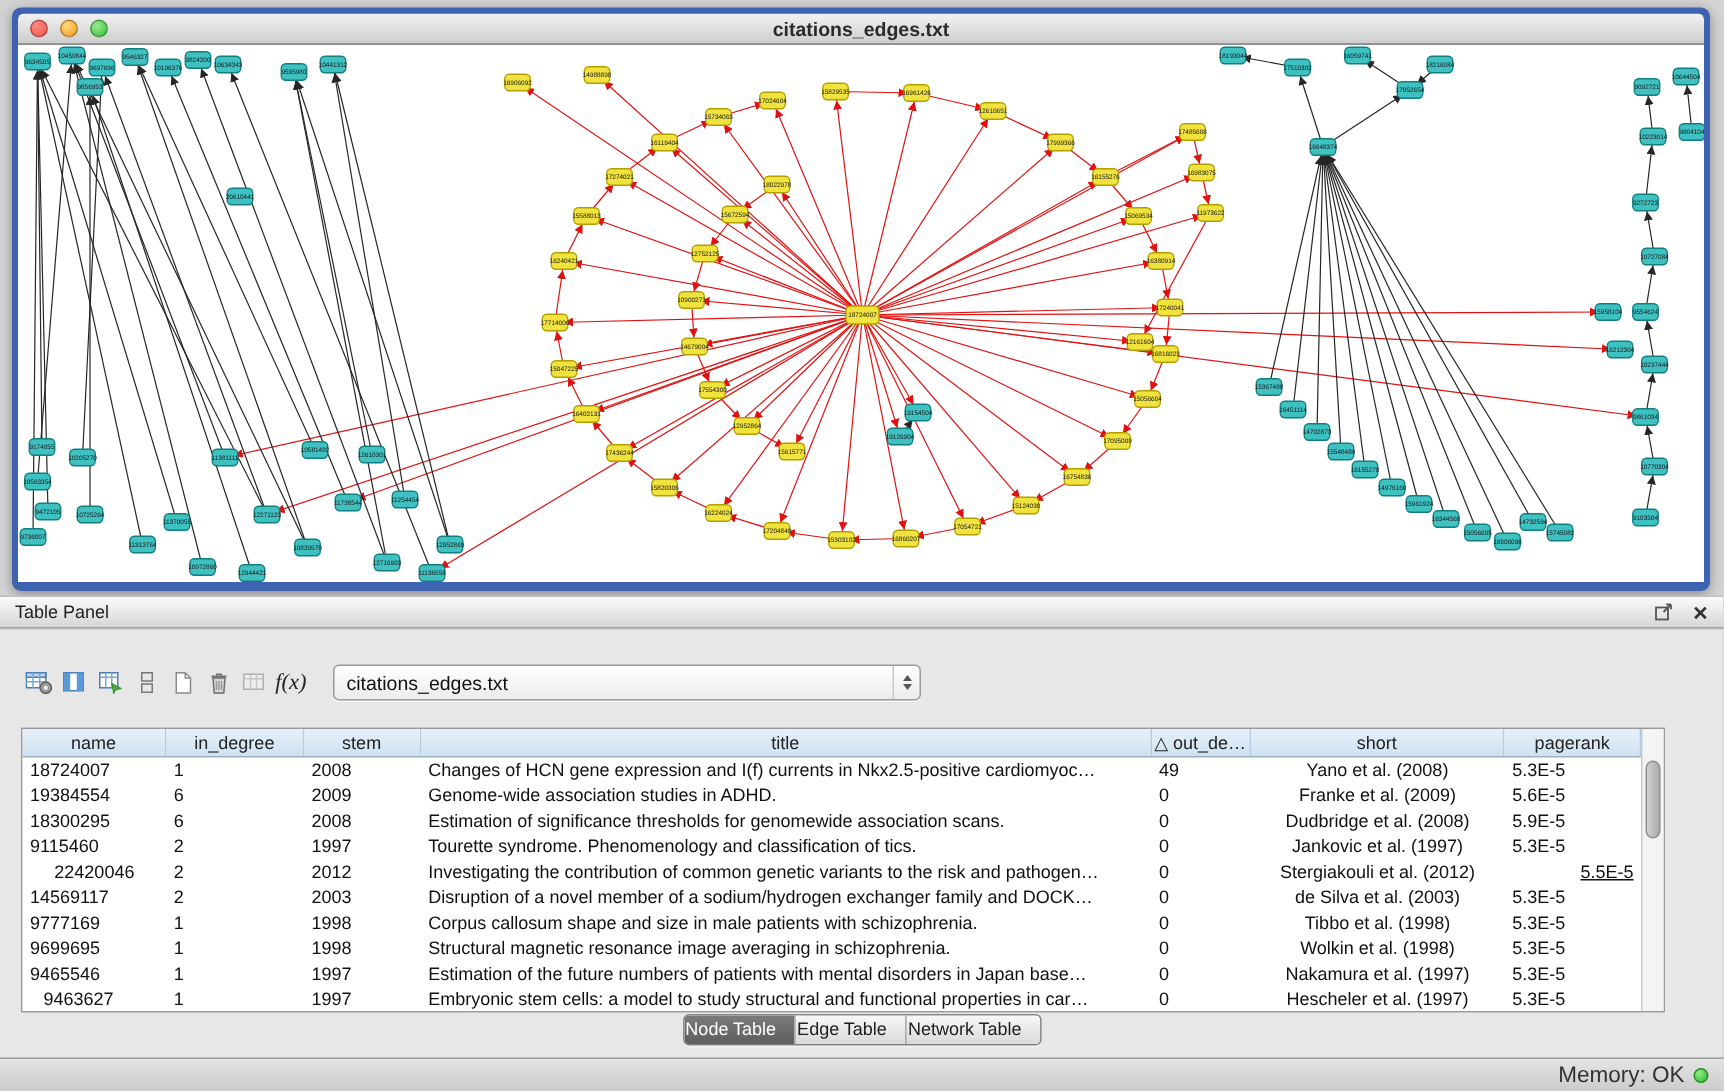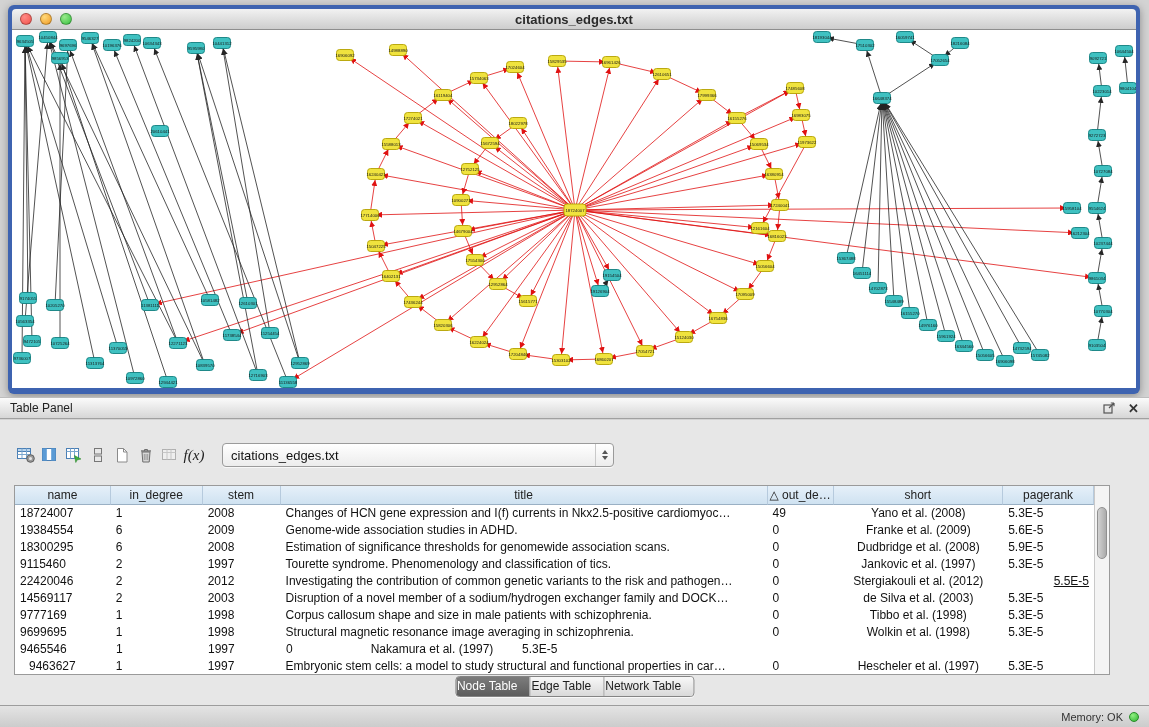--- a/index.html
+++ b/index.html
@@ -129,21 +129,21 @@
   .tab.selected { background: linear-gradient(#7c7c7c, #5d5d5d); color: #fff; }
 
   
   .status-bar {
     position: absolute; left: 0; top: 705px; width: 1149px; height: 22px;
     background: linear-gradient(#e4e4e4, #cccccc);
     border-top: 1px solid #9d9d9d;
     display: flex; align-items: center; justify-content: flex-end;
     padding-right: 10px; gap: 6px;
   }
-  .mem-label { font-size: 11px; color: #333; }
+  .mem-label { font-size: 15px; color: #333; }
   .mem-dot {
     width: 10px; height: 10px; border-radius: 50%;
     background: radial-gradient(circle at 35% 30%, #90f081, #2eb431);
     border: 1px solid #288c28;
   }
 </style>
 </head>
 <body>
 
 <div class="net-window">
@@ -867,21 +867,21 @@
           <div class="tr">
             <div class="td" style="width: 96px; text-align: left;">9115460</div>
             <div class="td" style="width: 92px; text-align: left;">2</div>
             <div class="td" style="width: 78px; text-align: left;">1997</div>
             <div class="td" style="width: 488px; text-align: left;">Tourette syndrome. Phenomenology and classification of tics.</div>
             <div class="td" style="width: 66px; text-align: left;">0</div>
             <div class="td" style="width: 170px; text-align: center;">Jankovic et al. (1997)</div>
             <div class="td" style="width: 91px; text-align: left;">5.3E-5</div>
           </div>
           <div class="tr">
-            <div class="td" style="width: 96px; text-align: left;">22420046</div>
+            <div class="td" style="width: 96px; text-align: center;">22420046</div>
             <div class="td" style="width: 92px; text-align: left;">2</div>
             <div class="td" style="width: 78px; text-align: left;">2012</div>
             <div class="td" style="width: 488px; text-align: left;">Investigating the contribution of common genetic variants to the risk and pathogen…</div>
             <div class="td" style="width: 66px; text-align: left;">0</div>
             <div class="td" style="width: 170px; text-align: center;">Stergiakouli et al. (2012)</div>
             <div class="td" style="width: 91px; text-align: right; text-decoration: underline;">5.5E-5</div>
           </div>
           <div class="tr">
             <div class="td" style="width: 96px; text-align: left;">14569117</div>
             <div class="td" style="width: 92px; text-align: left;">2</div>
@@ -906,20 +906,21 @@
             <div class="td" style="width: 78px; text-align: left;">1998</div>
             <div class="td" style="width: 488px; text-align: left;">Structural magnetic resonance image averaging in schizophrenia.</div>
             <div class="td" style="width: 66px; text-align: left;">0</div>
             <div class="td" style="width: 170px; text-align: center;">Wolkin et al. (1998)</div>
             <div class="td" style="width: 91px; text-align: left;">5.3E-5</div>
           </div>
           <div class="tr">
             <div class="td" style="width: 96px; text-align: left;">9465546</div>
             <div class="td" style="width: 92px; text-align: left;">1</div>
             <div class="td" style="width: 78px; text-align: left;">1997</div>
+            <div class="td" style="width: 488px; text-align: left;">Estimation of the future numbers of patients with mental disorders in Japan base…</div>
             <div class="td" style="width: 66px; text-align: left;">0</div>
             <div class="td" style="width: 170px; text-align: center;">Nakamura et al. (1997)</div>
             <div class="td" style="width: 91px; text-align: left;">5.3E-5</div>
           </div>
           <div class="tr">
             <div class="td" style="width: 96px; text-align: left; padding-left: 14px;">9463627</div>
             <div class="td" style="width: 92px; text-align: left;">1</div>
             <div class="td" style="width: 78px; text-align: left;">1997</div>
             <div class="td" style="width: 488px; text-align: left;">Embryonic stem cells: a model to study structural and functional properties in car…</div>
             <div class="td" style="width: 66px; text-align: left;">0</div>

